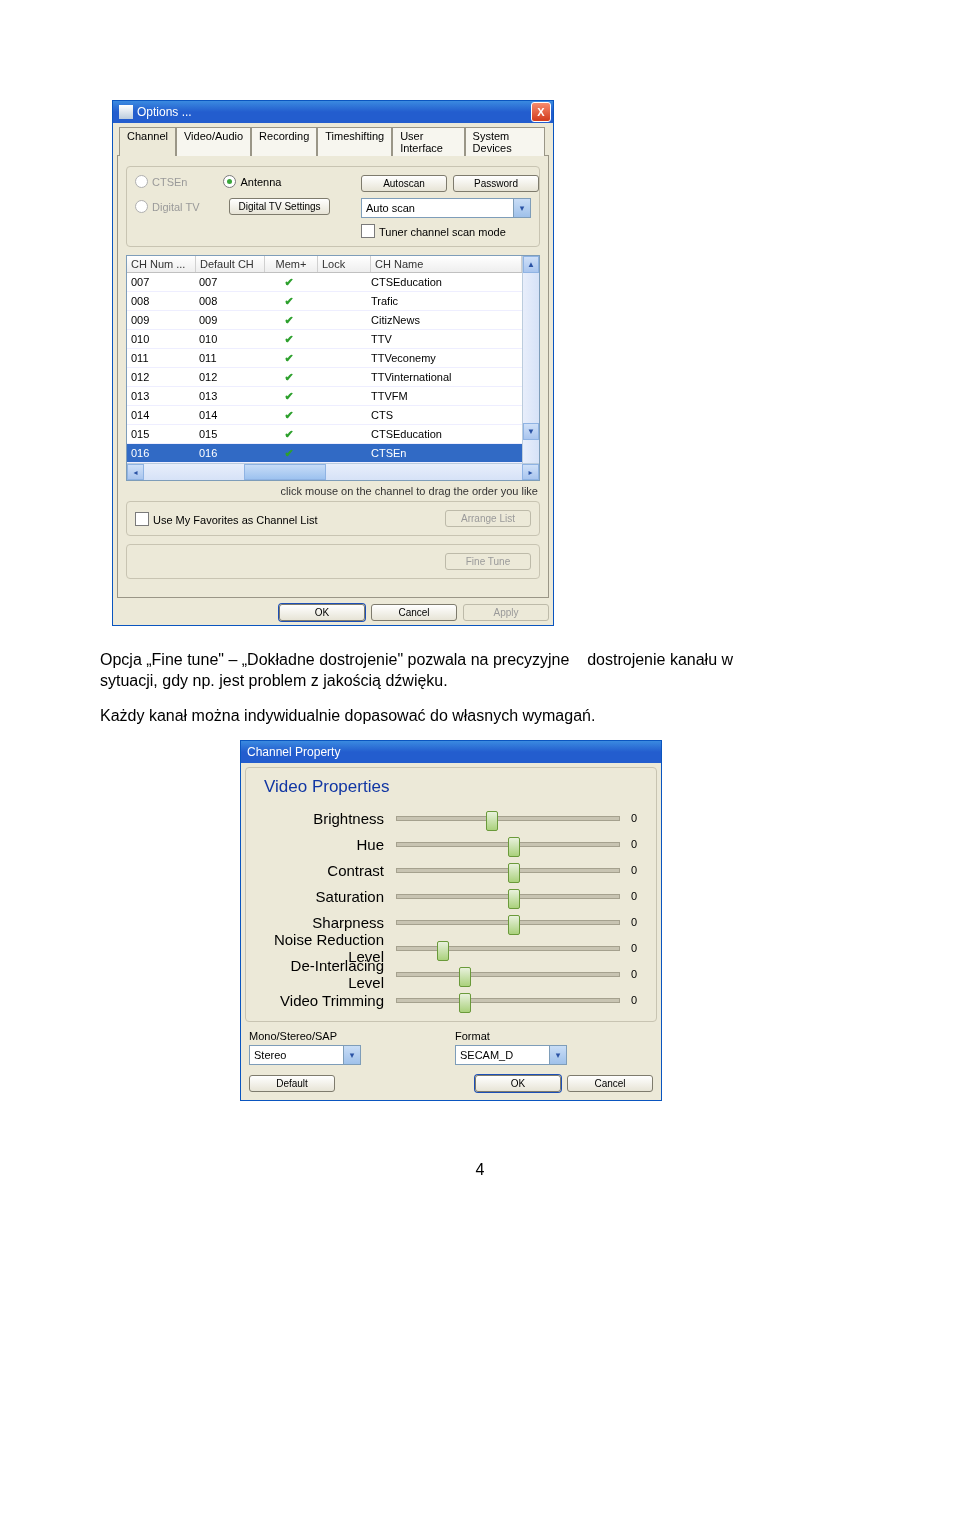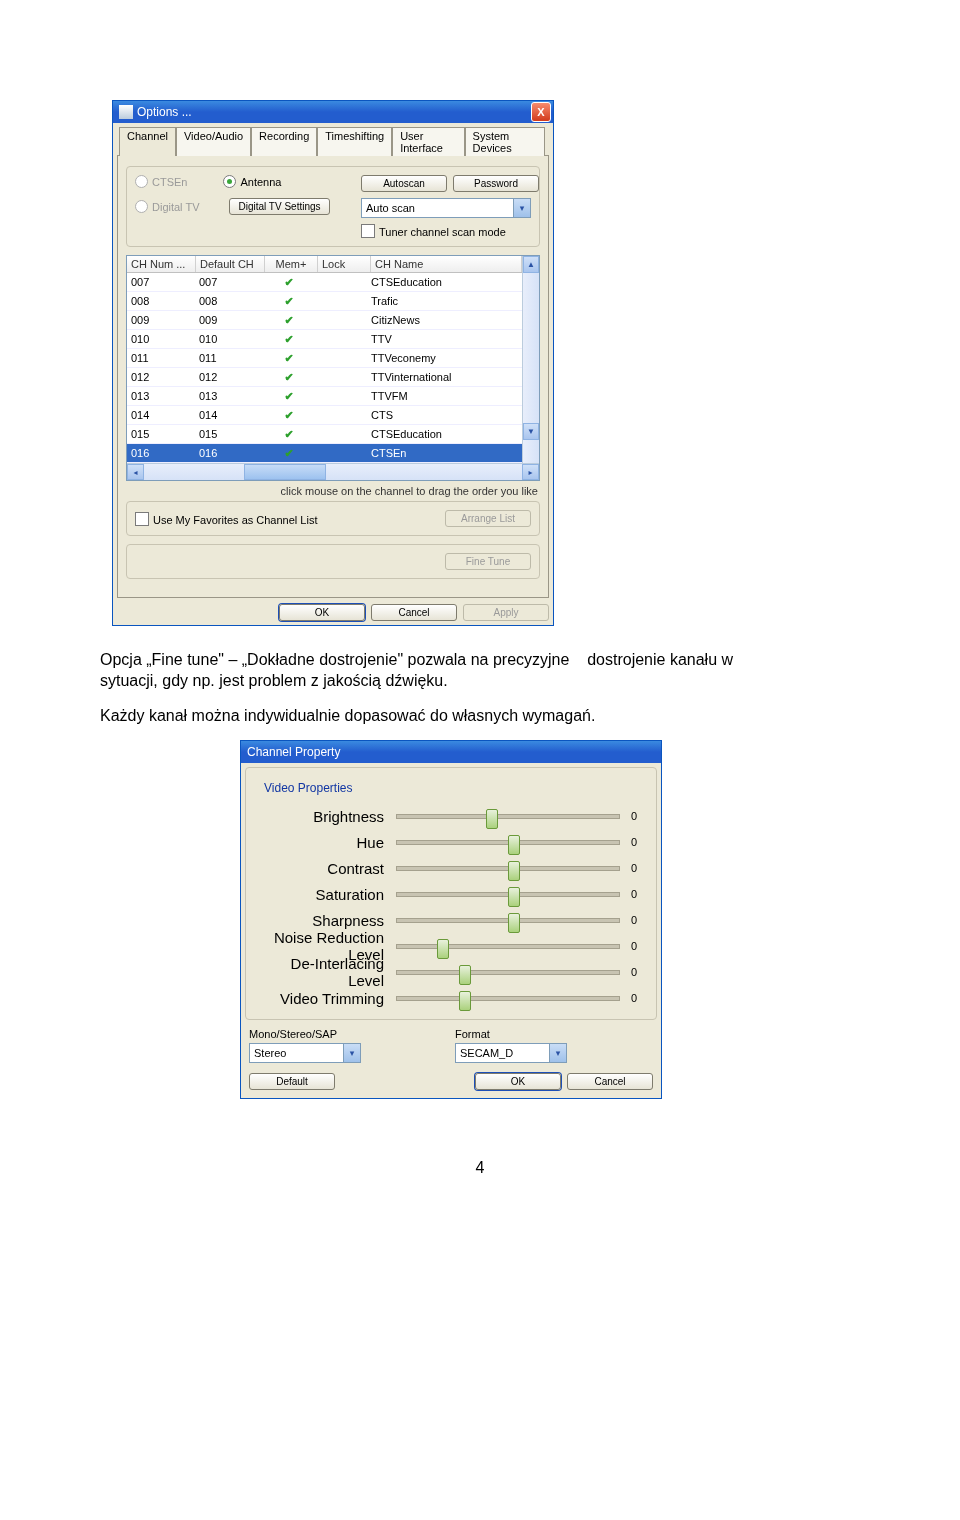--- a/index.html
+++ b/index.html
@@ -49,21 +49,21 @@
   .sbbtn{height:15px;background:linear-gradient(to bottom,#cfe0f8,#a9c5ee);border:1px solid #8fb3e3;display:flex;align-items:center;justify-content:center;color:#2b53a5;font-size:8px;cursor:pointer}
   .lvwrap{display:flex}
   .hscrollrow{display:flex;height:16px;border-top:1px solid #bcd;background:linear-gradient(to bottom,#e8eefb,#d6e2f7)}
   .hbtn{width:15px;border:1px solid #8fb3e3;background:linear-gradient(to bottom,#cfe0f8,#a9c5ee);display:flex;align-items:center;justify-content:center;color:#2b53a5;font-size:8px;cursor:pointer}
   .hthumb{width:80px;background:linear-gradient(to bottom,#c7dcf7,#9dc2ef);border:1px solid #8fb3e3;margin-left:100px}
   
   .paragraph{font-family:Arial,sans-serif;font-size:16px;color:#000;margin:14px 0 14px 0;line-height:1.3}
   .nowrap{white-space:pre}
   .pagenum{text-align:center;margin-top:60px;font-family:Arial;font-size:16px}
   
-  .groupTitle{color:#1136a3;margin:-15px 0 8px 6px;display:inline-block;background:#ece9d8;padding:0 4px;font-size:12px}
+  .groupTitle{color:#1136a3;margin:-15px 0 8px 6px;display:inline-block;background:#ece9d8;padding:0 4px;font-size:17px}
   .slider-row{display:flex;align-items:center;height:26px}
   .slider-row .lbl{width:130px;text-align:right;padding-right:12px;font-size:15px}
   .slider{flex:1;position:relative;height:18px;display:flex;align-items:center}
   .track{height:3px;background:#c8c4b2;border:1px solid #a5a18e;flex:1;position:relative}
   .thumb{position:absolute;top:-6px;width:10px;height:18px;background:linear-gradient(to bottom,#e8f1dc,#aad17c);border:1px solid #6a9a3a;border-radius:2px}
   .svv{width:28px;text-align:center}
 </style>
 </head>
 <body>
 

